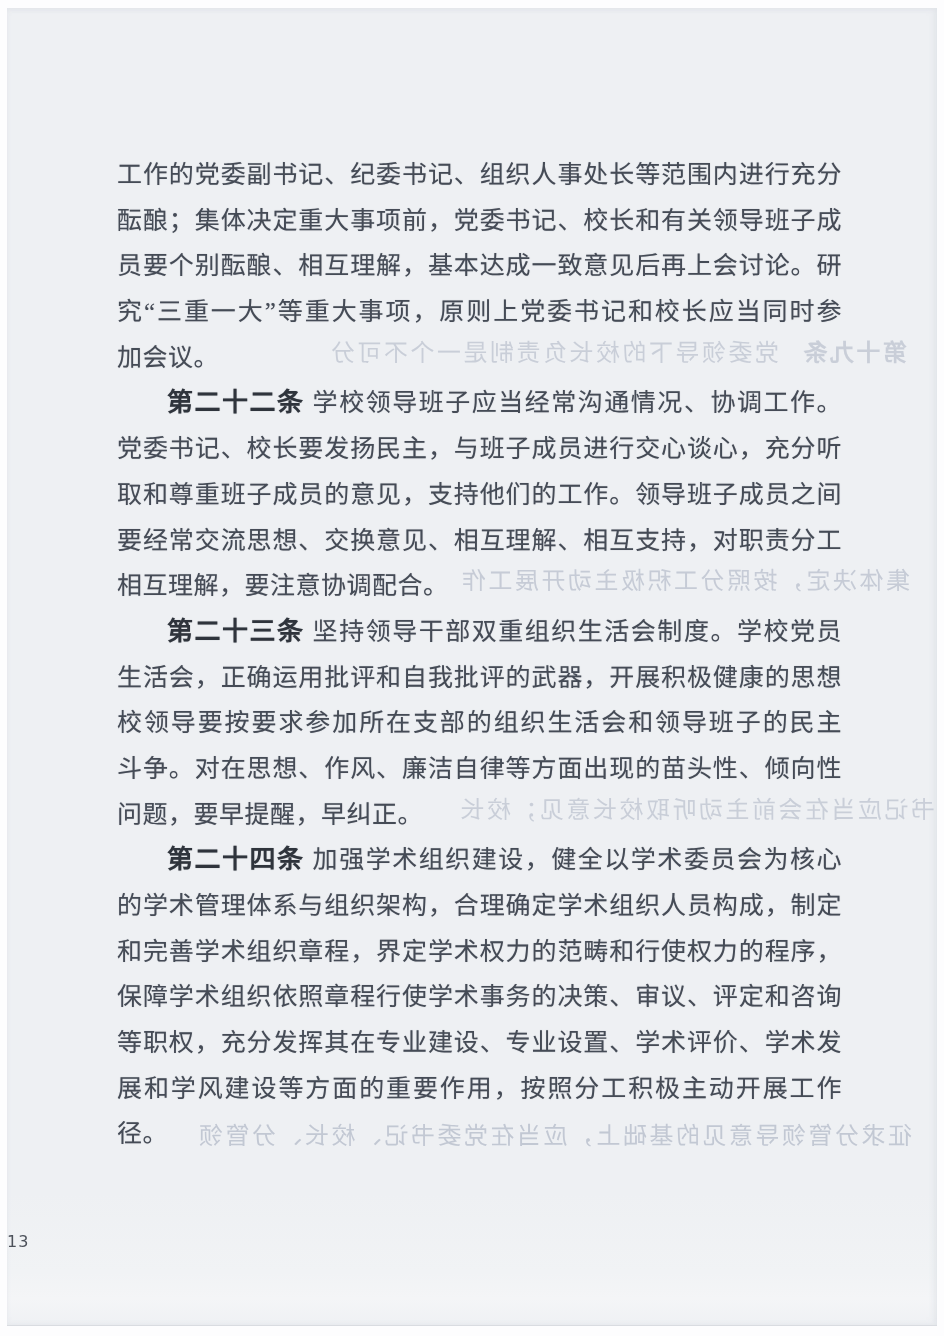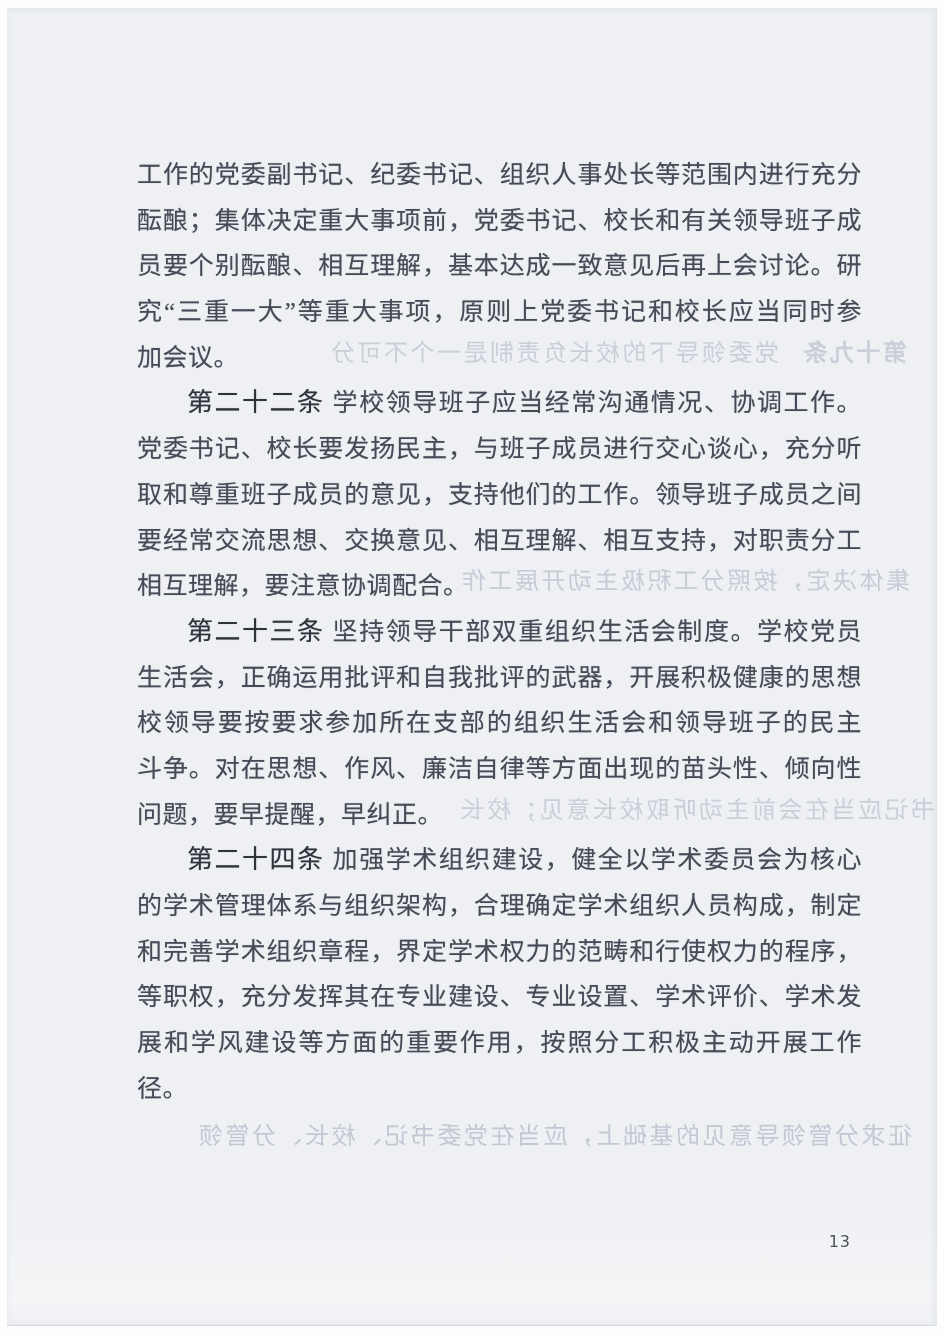--- a/index.html
+++ b/index.html
@@ -23,21 +23,21 @@
     width: 930px;
     height: 1317px;
     background:
       linear-gradient(180deg, #eef0f3 0%, #eef0f3 90%, #f1f3f5 96%, #f4f5f7 98%, #eff1f4 100%);
     border-bottom: 1px solid #d9dce1;
     box-shadow: inset -3px 0 6px rgba(210,214,222,0.35), inset 0 2px 4px rgba(220,223,230,0.4);
   }
   
   .text-block {
     position: absolute;
-    left: 130px;
+    left: 110px;
     top: 144px;
     width: 725px;
     font-size: 25px;
     color: #454b56;
     text-shadow: 0 0 1px rgba(69,75,86,0.35);
   }
   .line {
     height: 45.7px;
     line-height: 45.7px;
     letter-spacing: 0.5px;
@@ -48,21 +48,21 @@
     white-space: nowrap;
   }
   .line.last {
     text-align: center;
     text-align-last: left;
   }
   .line.first {
     text-indent: 50px;
   }
   .article-no {
-    font-weight: 400;
+    font-weight: 700;
     font-size: 26px;
     color: #2f343c;
     margin-right: 8px;
     text-shadow: 0 0 1px rgba(47,52,60,0.4);
   }
   
   .bleed {
     position: absolute;
     height: 34px;
     line-height: 34px;
@@ -81,21 +81,21 @@
   .bleed.b1 { left: 248px; top: 328px;  width: 652px; opacity: 0.50; }
   .bleed.b2 { left: 423px; top: 556px;  width: 480px; opacity: 0.55; }
   .bleed.b3 { left: 383px; top: 785px;  width: 545px; opacity: 0.50; }
   .bleed.b4 { left: 103px; top: 1111px; width: 802px; opacity: 0.60; }
   
   .page-number {
     position: absolute;
     left: 0;
     top: 1224px;
     width: 844px;
-    text-align: right;
+    text-align: left;
     font-size: 16px;
     letter-spacing: 1px;
     color: #4c515a;
     font-family: "DejaVu Sans", "Liberation Sans", sans-serif;
   }
 </style>
 </head>
 <body>
 
 <div class="canvas">
@@ -121,20 +121,21 @@
         <div class="line">要经常交流思想、交换意见、相互理解、相互支持，对职责分工</div>
         <div class="line last">相互理解，要注意协调配合。</div>
         <div class="line first"><span class="article-no">第二十三条</span>坚持领导干部双重组织生活会制度。学校党员</div>
         <div class="line">生活会，正确运用批评和自我批评的武器，开展积极健康的思想</div>
         <div class="line">校领导要按要求参加所在支部的组织生活会和领导班子的民主</div>
         <div class="line">斗争。对在思想、作风、廉洁自律等方面出现的苗头性、倾向性</div>
         <div class="line last">问题，要早提醒，早纠正。</div>
         <div class="line first"><span class="article-no">第二十四条</span>加强学术组织建设，健全以学术委员会为核心</div>
         <div class="line">的学术管理体系与组织架构，合理确定学术组织人员构成，制定</div>
         <div class="line">和完善学术组织章程，界定学术权力的范畴和行使权力的程序，</div>
+        <div class="line">保障学术组织依照章程行使学术事务的决策、审议、评定和咨询</div>
         <div class="line">等职权，充分发挥其在专业建设、专业设置、学术评价、学术发</div>
         <div class="line">展和学风建设等方面的重要作用，按照分工积极主动开展工作</div>
         <div class="line last">径。</div>
       </div>
 
     <div class="page-number">13</div>
   </div>
 </div>
 
 </body></html>

